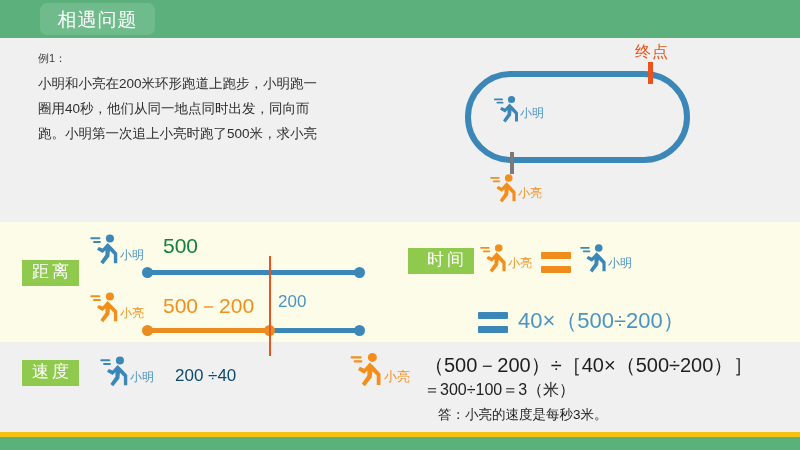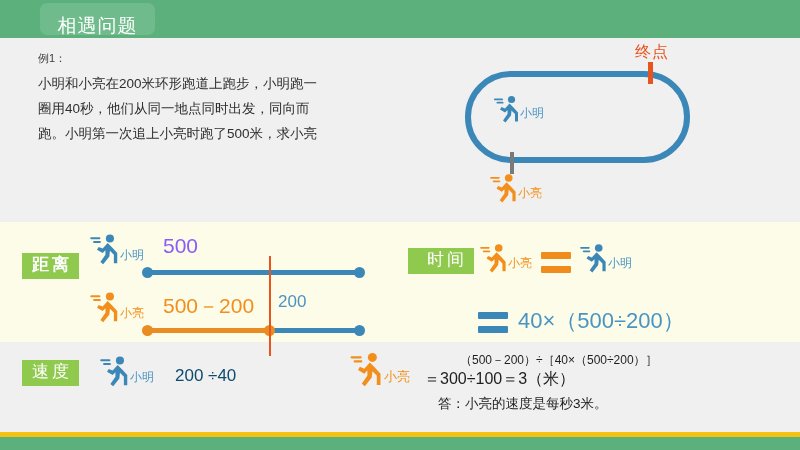--- a/index.html
+++ b/index.html
@@ -22,21 +22,21 @@
     width: 800px; height: 38px;
     background: #5cb07c;
   }
   .title-badge {
     position: absolute;
     left: 40px; top: 3px;
     width: 115px; height: 32px;
     background: #6fbb8b;
     border-radius: 7px;
     display: flex;
-    align-items: flex-end;
+    align-items: center;
     justify-content: center;
   }
   .title-badge span {
     color: #ffffff;
     font-size: 19px;
     letter-spacing: 1px;
     line-height: 1;
   }
 
   
@@ -131,29 +131,29 @@
     background: #8fc94e;
     color: #ffffff;
     font-size: 17px;
     letter-spacing: 3px;
     text-indent: 3px;
     padding: 3px 7px 4px 7px;
     line-height: 1.1;
   }
 
   
-  .badge-distance { left: 22px; top: 253px; font-weight: bold; }
+  .badge-distance { left: 22px; top: 260px; }
 
   .dist-runner-ming { position: absolute; left: 88px; top: 230px; }
   .dist-runner-liang { position: absolute; left: 88px; top: 288px; }
 
   .lbl-500 {
     position: absolute;
     left: 163px; top: 234px;
-    color: #8b5cf6;
+    color: #15803d;
     font-size: 21px;
   }
   .lbl-500-200 {
     position: absolute;
     left: 163px; top: 292px;
     color: #f28f1c;
     font-size: 21px;
   }
   .lbl-200 {
     position: absolute;
@@ -245,24 +245,23 @@
   }
 
   
   .answer {
     position: absolute;
     left: 424px; top: 352px;
     width: 370px;
     color: #1e1e1e;
   }
   .answer .line1 {
-    font-size: 12px;
+    font-size: 20px;
     line-height: 1.35;
     white-space: nowrap;
-    margin-left: 36px;
   }
   .answer .line2 {
     font-size: 16px;
     line-height: 1.35;
     white-space: nowrap;
   }
   .answer .line3 {
     font-size: 13.5px;
     line-height: 1.6;
     margin-top: 3px;

